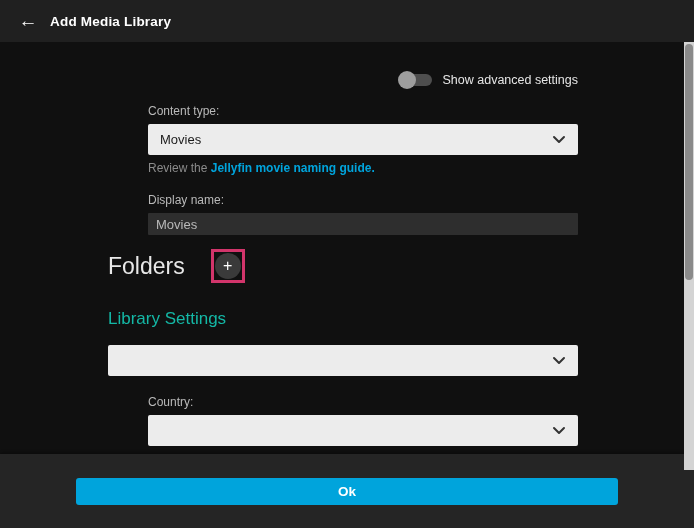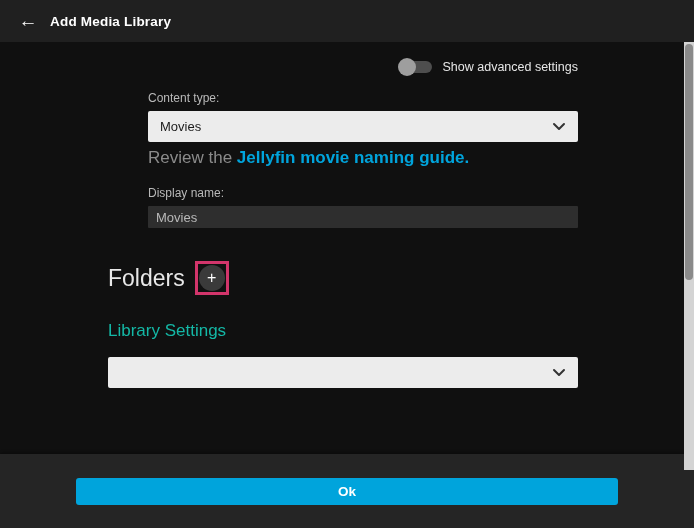--- a/index.html
+++ b/index.html
@@ -29,21 +29,21 @@
 
   
   .main {
     position: absolute; top: 42px; left: 0; right: 0; bottom: 58px;
     background: #101010; overflow: hidden;
   }
   .form-col { width: 470px; margin-left: 108px; }
 
   
   .toggle-row {
-    margin-top: 15px;
+    margin-top: 28px;
     display: flex; justify-content: flex-end; align-items: center; gap: 10px;
     height: 20px;
   }
   .switch { position: relative; width: 34px; height: 18px; cursor: pointer; flex: 0 0 auto; }
   .switch-track {
     position: absolute; left: 6px; top: 3px; width: 28px; height: 12px;
     background: #4e4e4e; border-radius: 7px;
   }
   .switch-knob {
     position: absolute; left: 0; top: 0; width: 18px; height: 18px;
@@ -55,31 +55,31 @@
   .group { margin-top: 14px; padding-left: 40px; }
   .field-label { font-size: 12px; color: #b9b9b9; margin-bottom: 6px; }
   .select {
     height: 31px; background: #ececec; border-radius: 2px;
     display: flex; align-items: center;
     padding: 0 12px; cursor: pointer; position: relative;
   }
   .select-value { font-size: 13px; color: #1b1b1b; flex: 1; }
   .chevron { display: flex; align-items: center; color: #333; }
   .chevron svg { display: block; }
-  .helper { margin-top: 6px; font-size: 17px; color: #8b8b8b; }
+  .helper { margin-top: 6px; font-size: 12px; color: #8b8b8b; }
   .helper a { color: #00a4dc; font-weight: 700; text-decoration: none; cursor: pointer; }
 
   .text-input {
     width: 100%; height: 22px; background: #2e2e2e; border: none; outline: none;
     color: #b9b9b9; font-size: 13px; padding: 0 8px; border-radius: 1px;
     font-family: "Liberation Sans", "DejaVu Sans", sans-serif;
   }
 
   
-  .folders-row { margin-top: 33px; display: flex; align-items: center; gap: 10px; }
+  .folders-row { margin-top: 14px; display: flex; align-items: center; gap: 26px; }
   .h1 { font-size: 23px; font-weight: 400; color: #e8e8e8; }
   .add-btn-focus {
     border: 3px solid #d2356b; padding: 1px;
     display: inline-flex; cursor: pointer;
   }
   .add-btn {
     width: 26px; height: 26px; border-radius: 50%;
     background: #3a3a3a; color: #ffffff;
     display: flex; align-items: center; justify-content: center;
     font-size: 16px; line-height: 1;
@@ -161,20 +161,31 @@
       <div class="select">
         <span class="select-value"></span>
         <span class="chevron">
           <svg width="14" height="9" viewBox="0 0 14 9">
               <polyline points="2,2 7,7 12,2" fill="none" stroke="#333" stroke-width="2" stroke-linecap="round" stroke-linejoin="round"></polyline>
             </svg>
         </span>
       </div>
     </div>
 
+    <div class="group" style="margin-top:19px;">
+      <div class="field-label">Country:</div>
+      <div class="select">
+        <span class="select-value"></span>
+        <span class="chevron">
+          <svg width="14" height="9" viewBox="0 0 14 9">
+              <polyline points="2,2 7,7 12,2" fill="none" stroke="#333" stroke-width="2" stroke-linecap="round" stroke-linejoin="round"></polyline>
+            </svg>
+        </span>
+      </div>
+    </div>
 
   </div>
 </div>
 
 <div class="footer">
   <button class="ok-btn">Ok</button>
 </div>
 
 <div class="scrollbar-track">
   <div class="scrollbar-thumb"></div>

